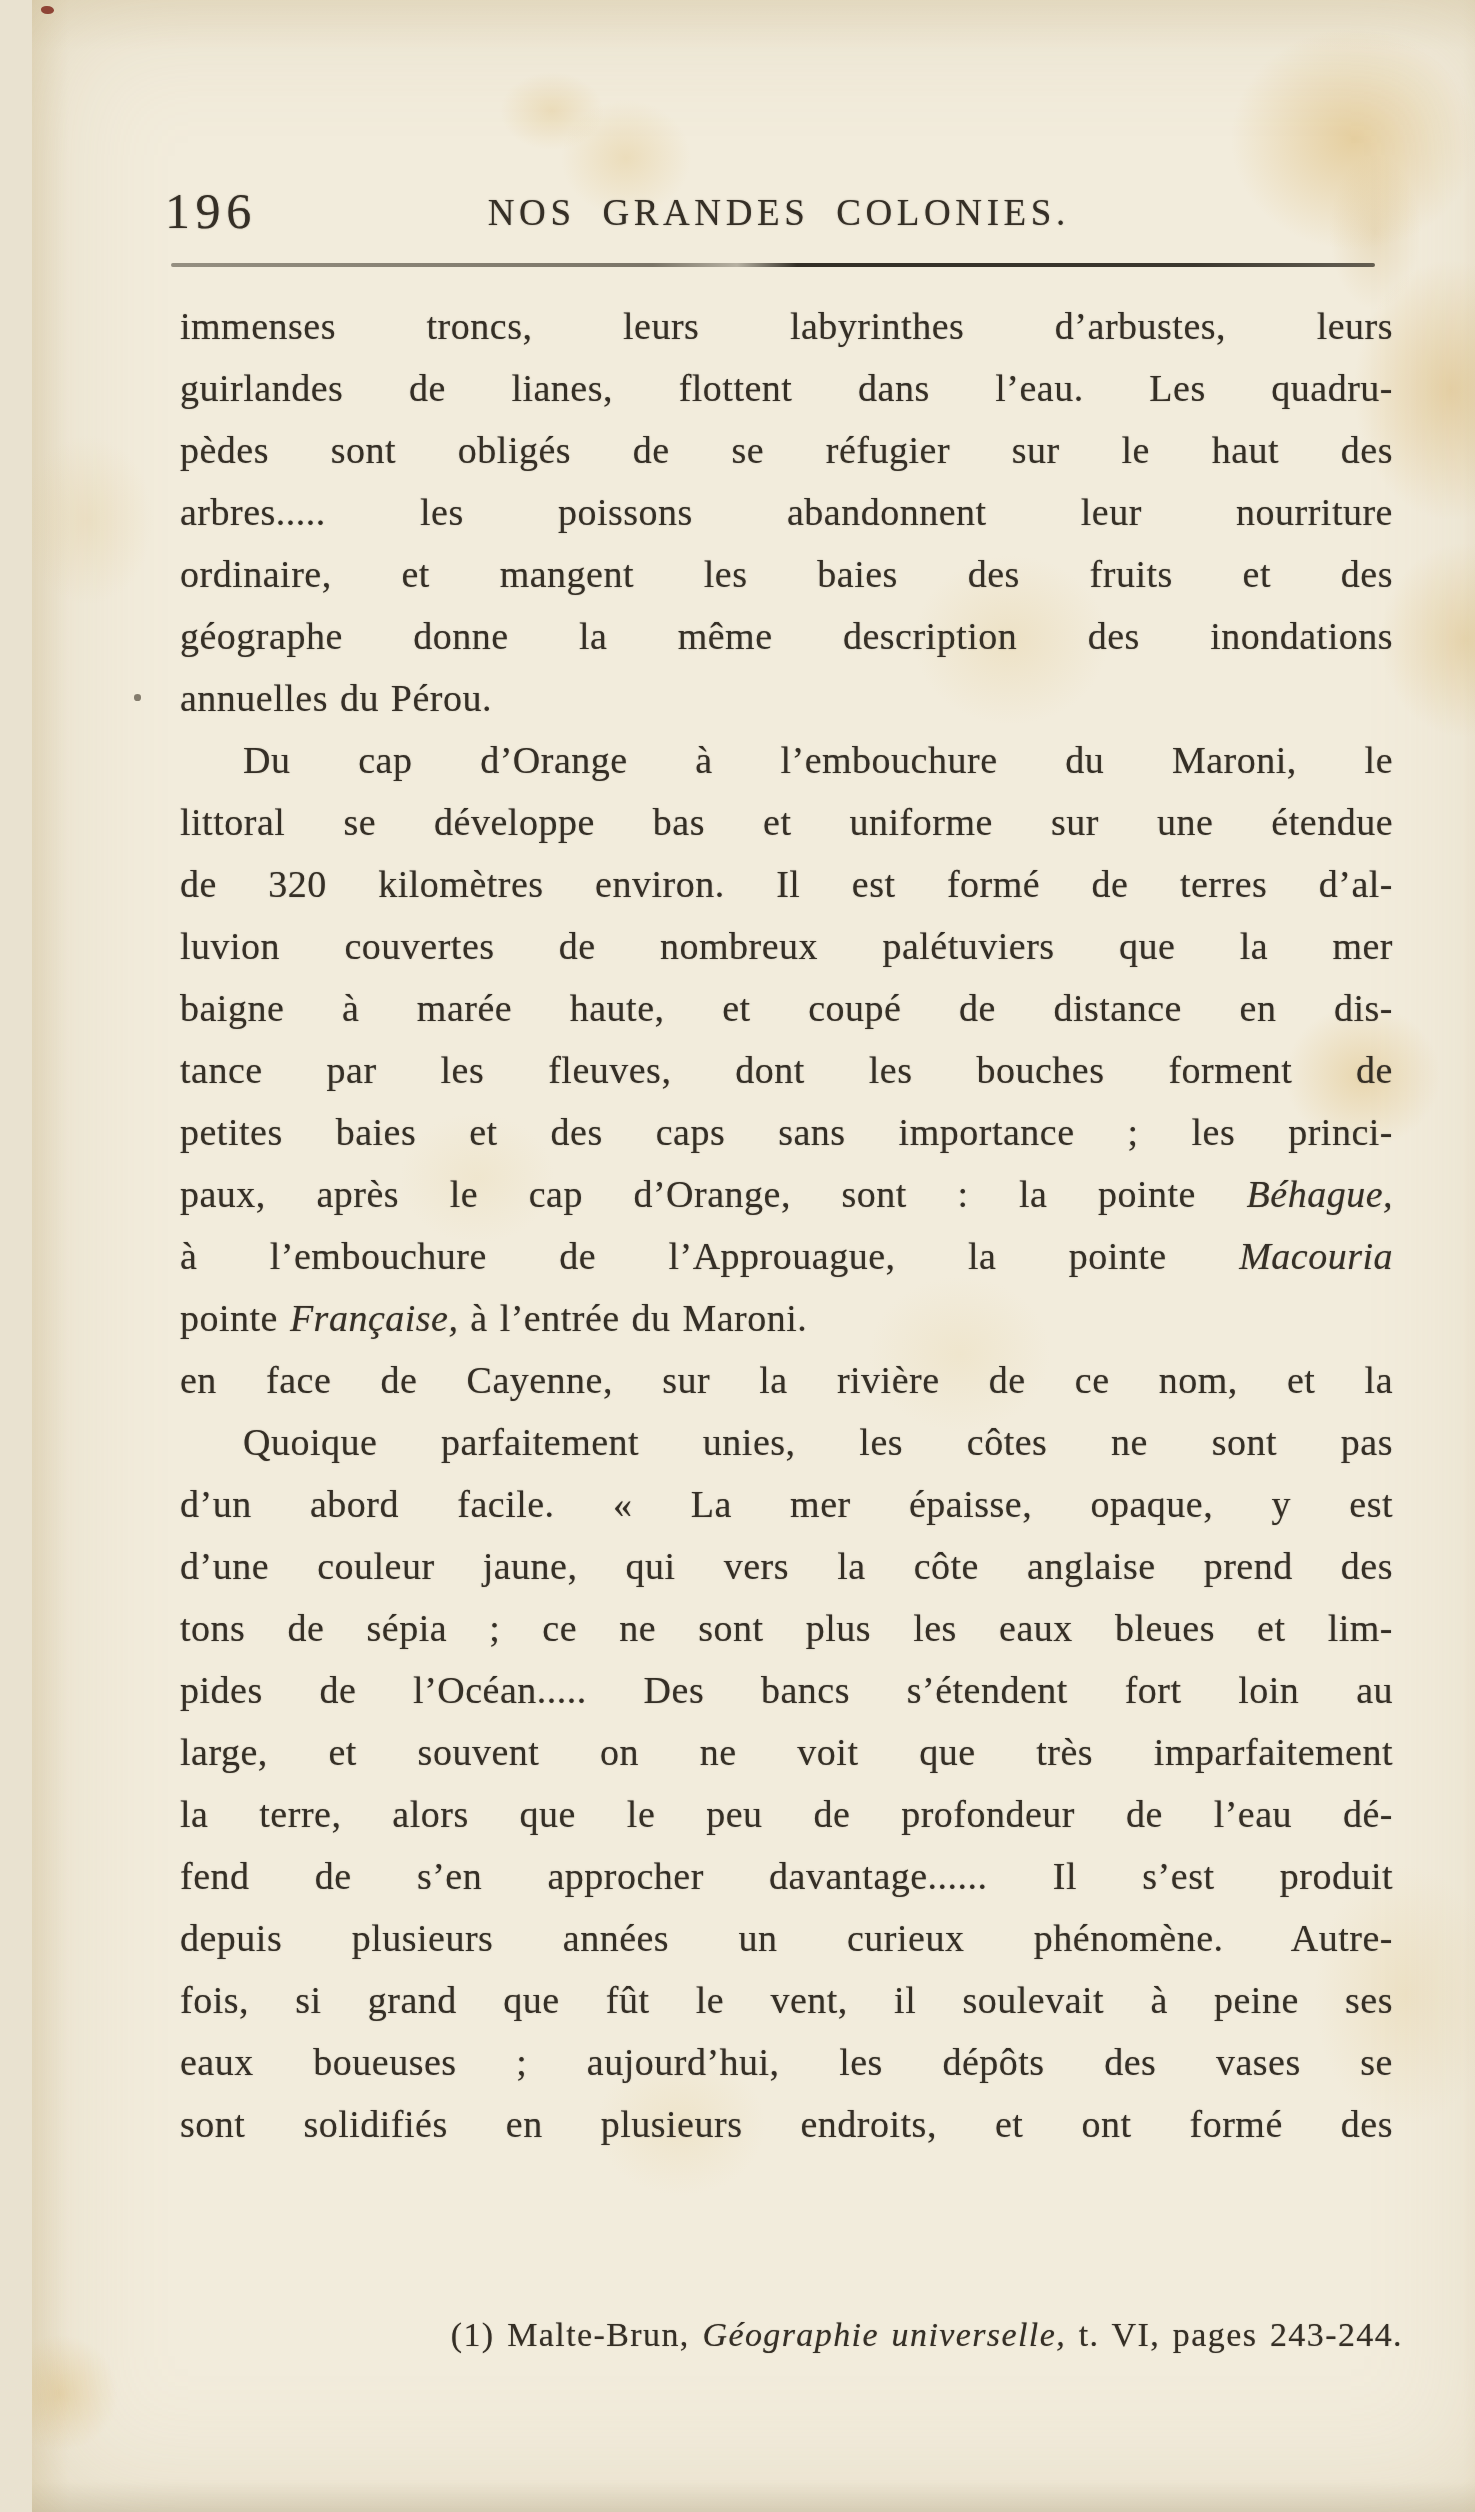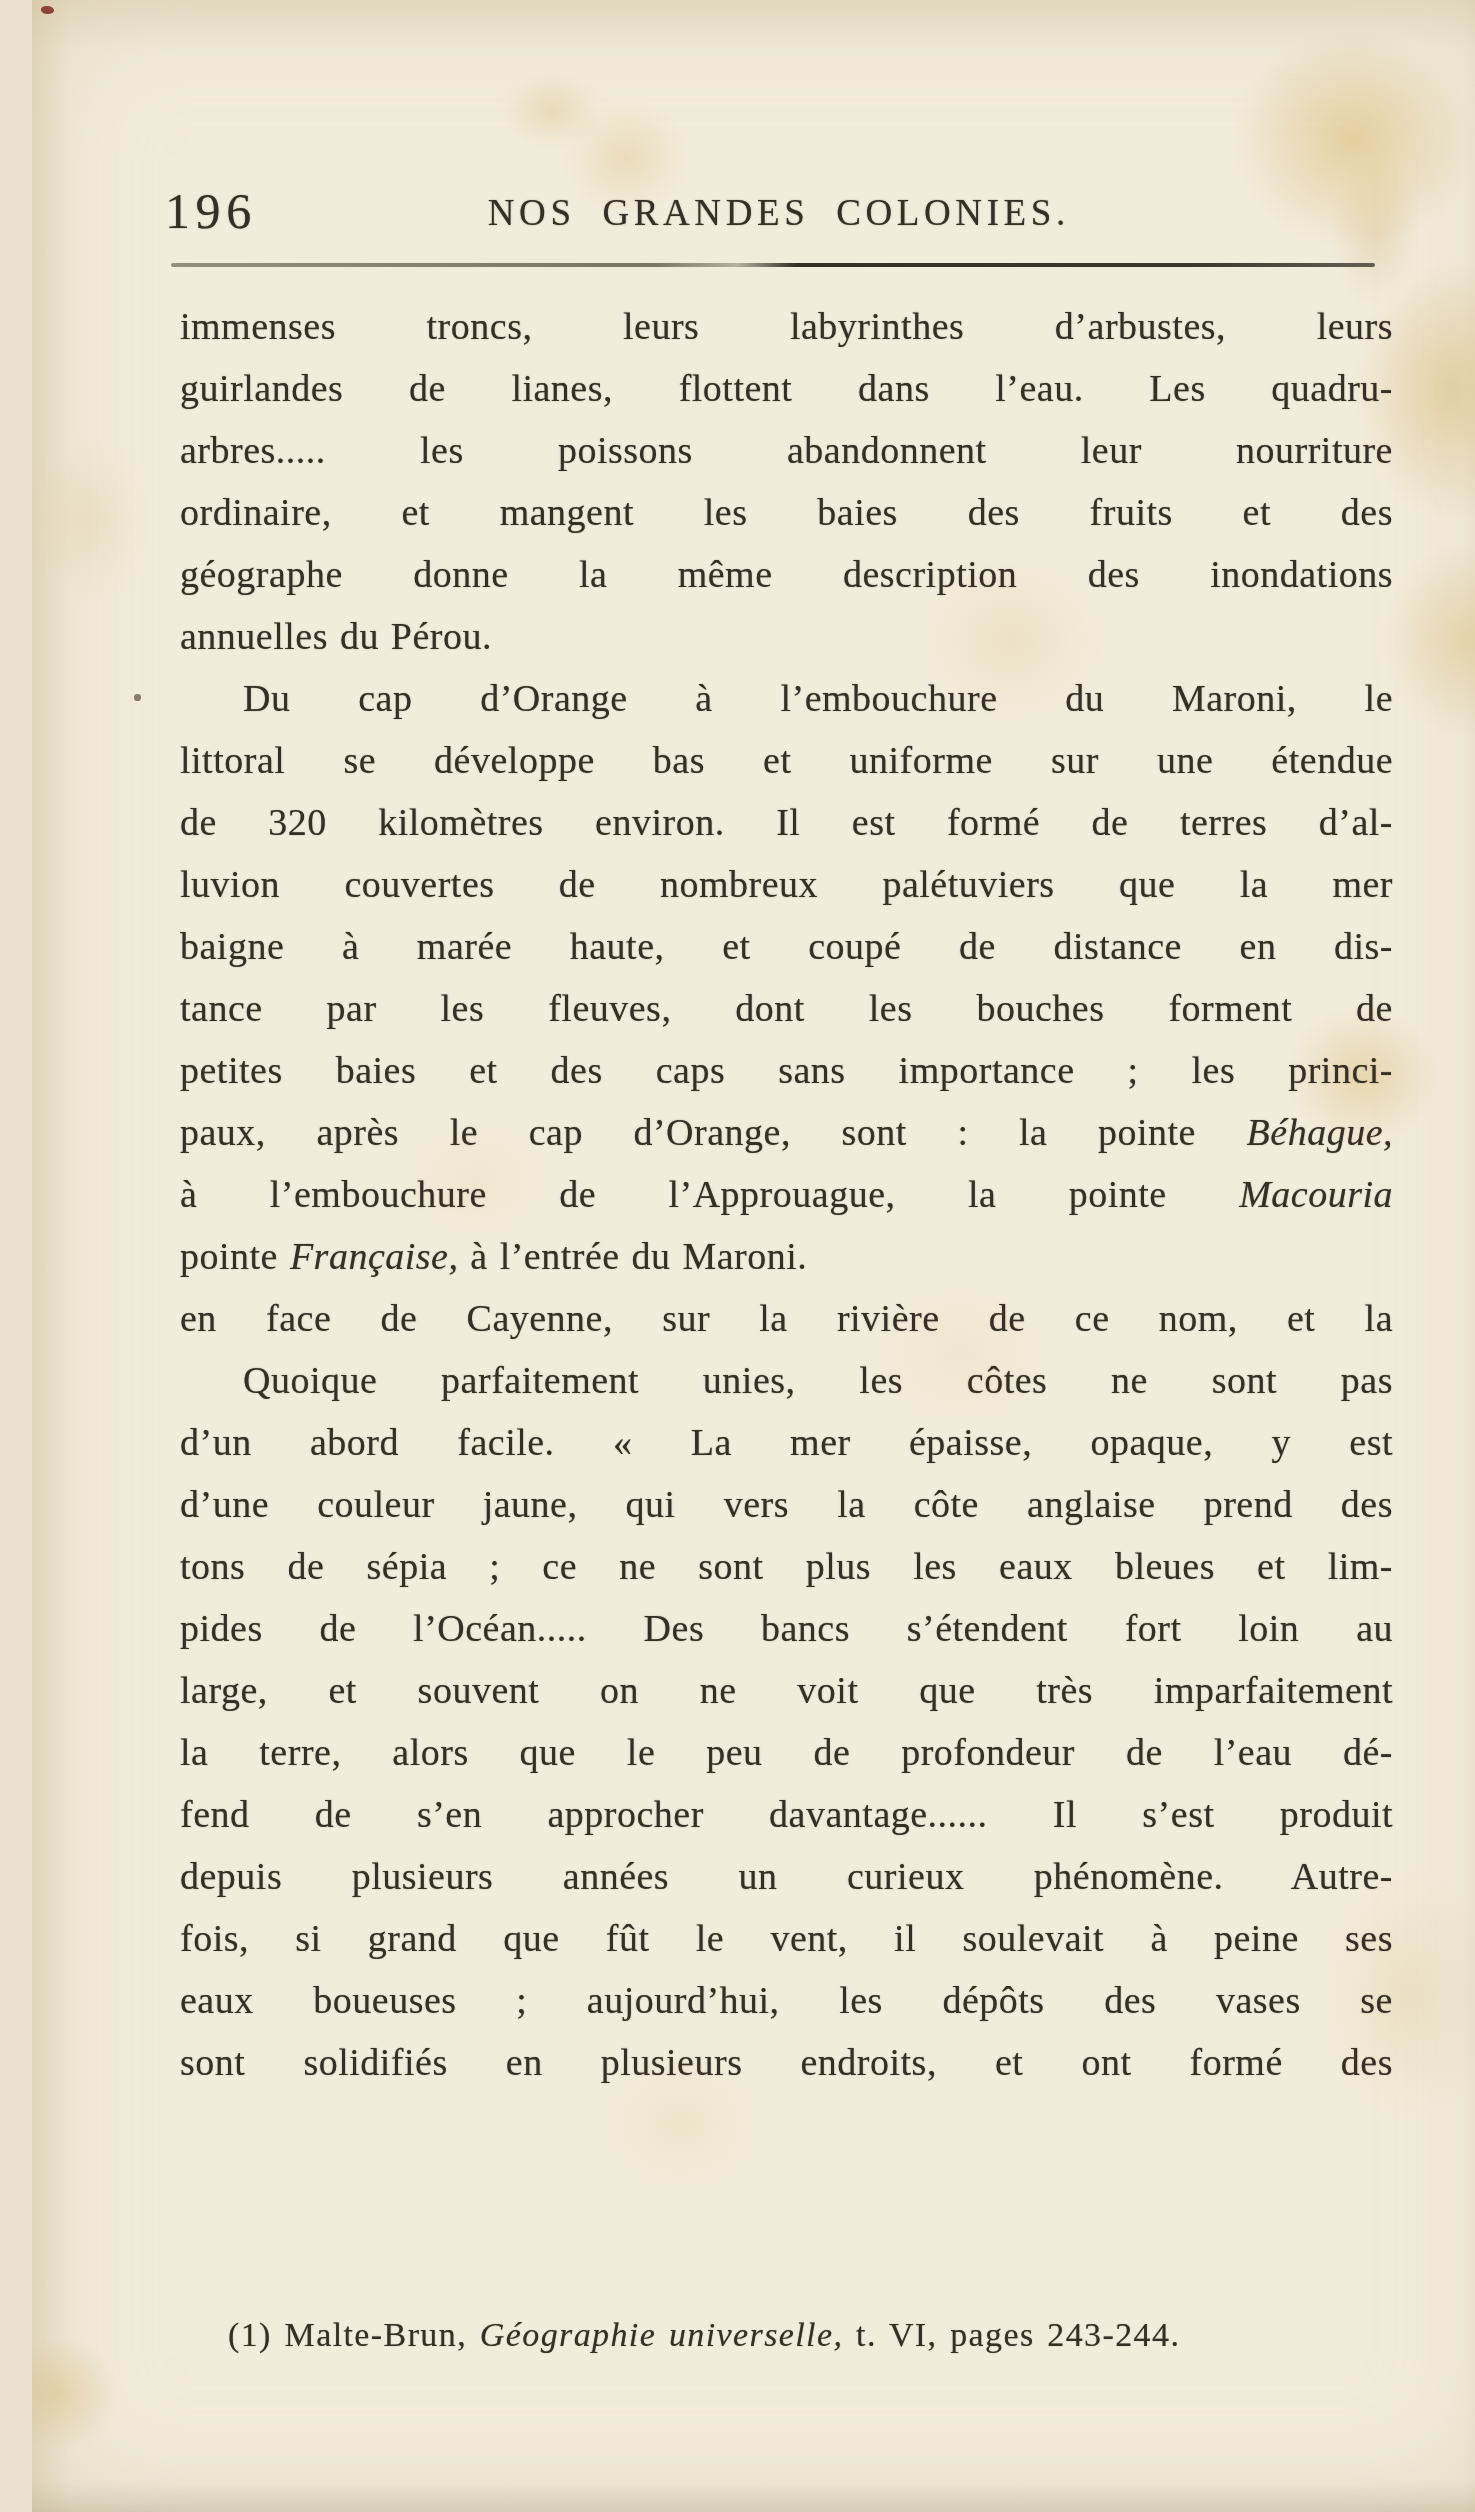--- a/index.html
+++ b/index.html
@@ -76,42 +76,44 @@
   .body-text {
     position: absolute; left: 148px; top: 295px; width: 1213px;
     font-size: 38px; line-height: 62px; letter-spacing: 0.5px; word-spacing: 1.9px;
     text-shadow: 0 0 1.2px rgba(46,40,32,0.50);
   }
   .line { text-align: justify; text-align-last: justify; height: 62px; }
   .line.endline { text-align-last: left; }
   .line.indent { text-indent: 63px; }
   .it { font-style: italic; }
   .footnote {
-    position: absolute; left: 145px; top: 2312px; width: 1213px;
+    position: absolute; left: 158px; top: 2312px; width: 1213px;
     font-size: 34px; line-height: 45px; letter-spacing: 1.4px; word-spacing: 2.8px;
     text-indent: 51px;
     text-shadow: 0 0 1.1px rgba(46,40,32,0.50);
+    text-align: right;
   }
 </style>
 </head>
 <body>
 
 <div class="page" style="color: rgb(53, 47, 38); background-color: rgb(242, 236, 220);">
   <div class="stains"></div>
   <div class="vignette"></div>
   <div class="ink-mark"></div>
   <div class="stray-dot"></div>
 
   <div class="page-number">196</div>
   <div class="running-title">NOS GRANDES COLONIES.</div>
   <div class="header-rule"></div>
 
   <div class="body-text">
       <div class="line"><span>immenses troncs, leurs labyrinthes d’arbustes, leurs</span></div>
       <div class="line"><span>guirlandes de lianes, flottent dans l’eau. Les quadru-</span></div>
+      <div class="line"><span>pèdes sont obligés de se réfugier sur le haut des</span></div>
       <div class="line"><span>arbres..... les poissons abandonnent leur nourriture</span></div>
       <div class="line"><span>ordinaire, et mangent les baies des fruits et des</span></div>
       <div class="line"><span>géographe donne la même description des inondations</span></div>
       <div class="line endline"><span>annuelles du Pérou.</span></div>
       <div class="line indent"><span>Du cap d’Orange à l’embouchure du Maroni, le</span></div>
       <div class="line"><span>littoral se développe bas et uniforme sur une étendue</span></div>
       <div class="line"><span>de 320 kilomètres environ. Il est formé de terres d’al-</span></div>
       <div class="line"><span>luvion couvertes de nombreux palétuviers que la mer</span></div>
       <div class="line"><span>baigne à marée haute, et coupé de distance en dis-</span></div>
       <div class="line"><span>tance par les fleuves, dont les bouches forment de</span></div>

